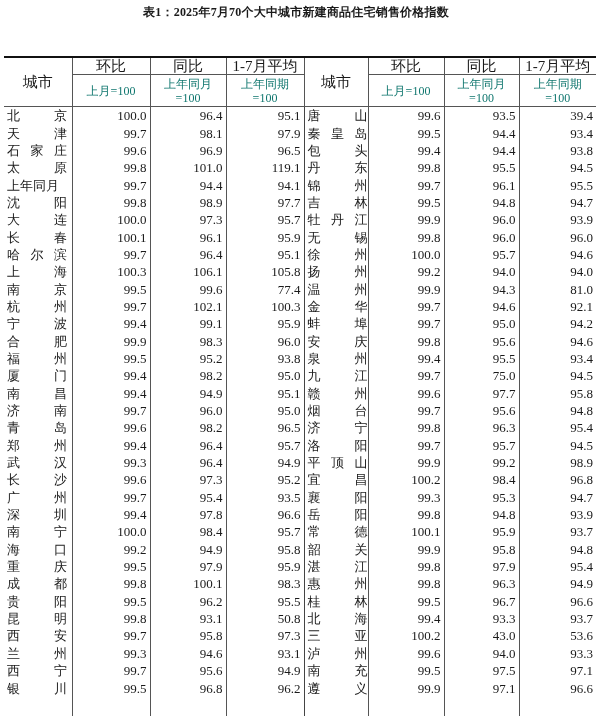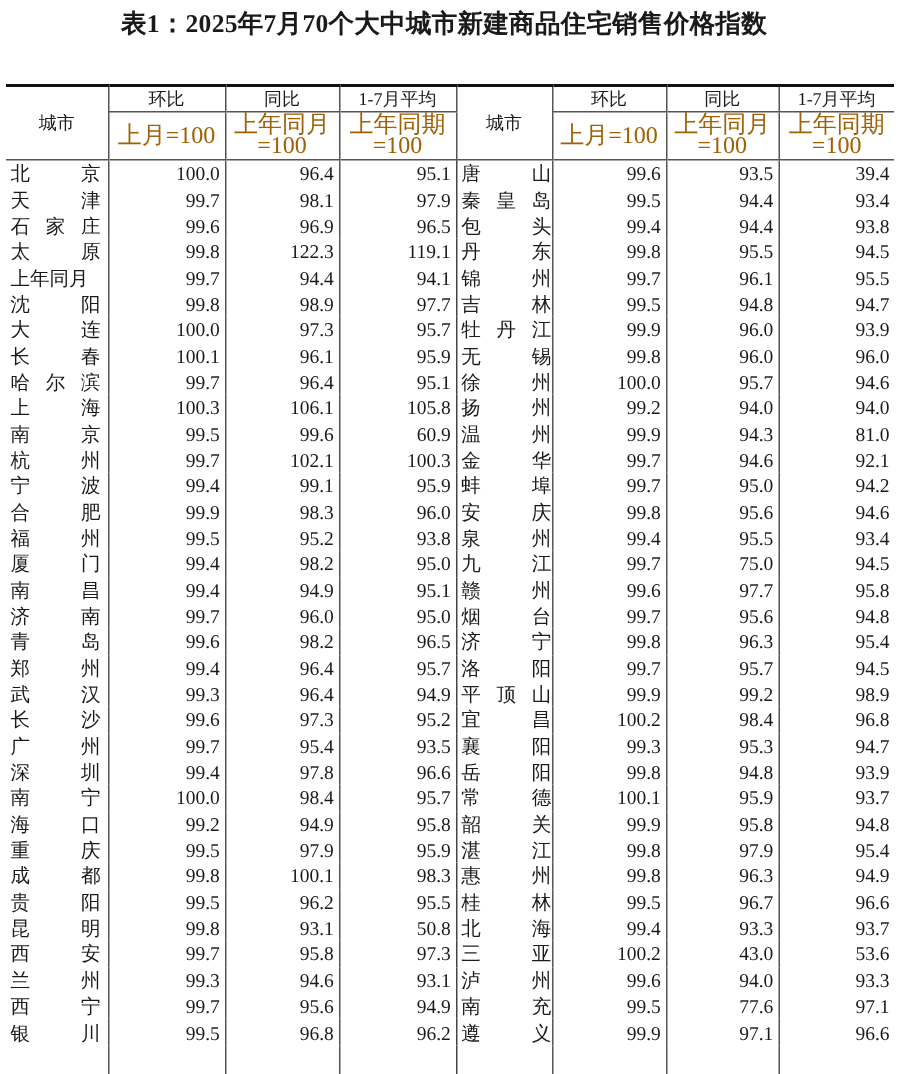--- a/index.html
+++ b/index.html
@@ -1,24 +1,24 @@
 <!DOCTYPE html>
 <html><head>
 <meta charset="utf-8">
 <style>
   html, body { margin: 0; padding: 0; background: #ffffff; }
   body { width: 600px; height: 716px; position: relative; overflow: hidden;
          font-family: "Liberation Serif", "DejaVu Serif", serif; color: #1a1a1a; }
   .title { position: absolute; top: 4px; left: 0; width: 592px; text-align: center;
-           font-weight: bold; font-size: 17px; letter-spacing: 0.2px; }
+           font-weight: bold; font-size: 12px; letter-spacing: 0.2px; }
   table { position: absolute; top: 56px; left: 4px; border-collapse: collapse;
           width: 592px; table-layout: fixed; font-size: 13px; }
   th, td { padding: 0; }
-  thead tr.h1 th { height: 16px; font-weight: normal; font-size: 12px; line-height: 15px; }
-  thead tr.h2 th { height: 31px; font-weight: normal; font-size: 16px; line-height: 14px; color:#a16207; }
+  thead tr.h1 th { height: 16px; font-weight: normal; font-size: 15px; line-height: 15px; }
+  thead tr.h2 th { height: 31px; font-weight: normal; font-size: 12px; line-height: 14px; color:#0f766e; }
   thead th { text-align: center; border-left: 1px solid #555; border-bottom: 1px solid #555; }
   thead th.first { border-left: none; }
   thead tr.h1 th { border-top: 2px solid #111; }
   tbody td { height: 17.35px; line-height: 17px; }
   td.city { text-align: left; padding-left: 3px; letter-spacing: 0px; }
   td.city span.c { display: flex; justify-content: space-between; width: 60px; }
   td.num { text-align: right; padding-right: 3px; border-left: 1px solid #555; }
   td.city2 { border-left: 1.5px solid #444; }
   tbody tr:last-child td { border-bottom: 2px solid #111; }
   .hdr-city { font-size: 13px; }
@@ -123,21 +123,21 @@
         <td class="num">93.8</td>
       </tr>
       <tr>
         <td class="city">
           <span class="c">
             <span>太</span>
             <span>原</span>
           </span>
         </td>
         <td class="num">99.8</td>
-        <td class="num">122.3</td>
+        <td class="num">101.0</td>
         <td class="num">119.1</td>
         <td class="city city2">
           <span class="c">
             <span>丹</span>
             <span>东</span>
           </span>
         </td>
         <td class="num">99.8</td>
         <td class="num">95.5</td>
         <td class="num">94.5</td>
@@ -263,21 +263,21 @@
       </tr>
       <tr>
         <td class="city">
           <span class="c">
             <span>南</span>
             <span>京</span>
           </span>
         </td>
         <td class="num">99.5</td>
         <td class="num">99.6</td>
-        <td class="num">60.9</td>
+        <td class="num">77.4</td>
         <td class="city city2">
           <span class="c">
             <span>温</span>
             <span>州</span>
           </span>
         </td>
         <td class="num">99.9</td>
         <td class="num">94.3</td>
         <td class="num">81.0</td>
       </tr>
@@ -712,21 +712,21 @@
         <td class="num">99.7</td>
         <td class="num">95.6</td>
         <td class="num">94.9</td>
         <td class="city city2">
           <span class="c">
             <span>南</span>
             <span>充</span>
           </span>
         </td>
         <td class="num">99.5</td>
-        <td class="num">77.6</td>
+        <td class="num">97.5</td>
         <td class="num">97.1</td>
       </tr>
       <tr>
         <td class="city">
           <span class="c">
             <span>银</span>
             <span>川</span>
           </span>
         </td>
         <td class="num">99.5</td>

